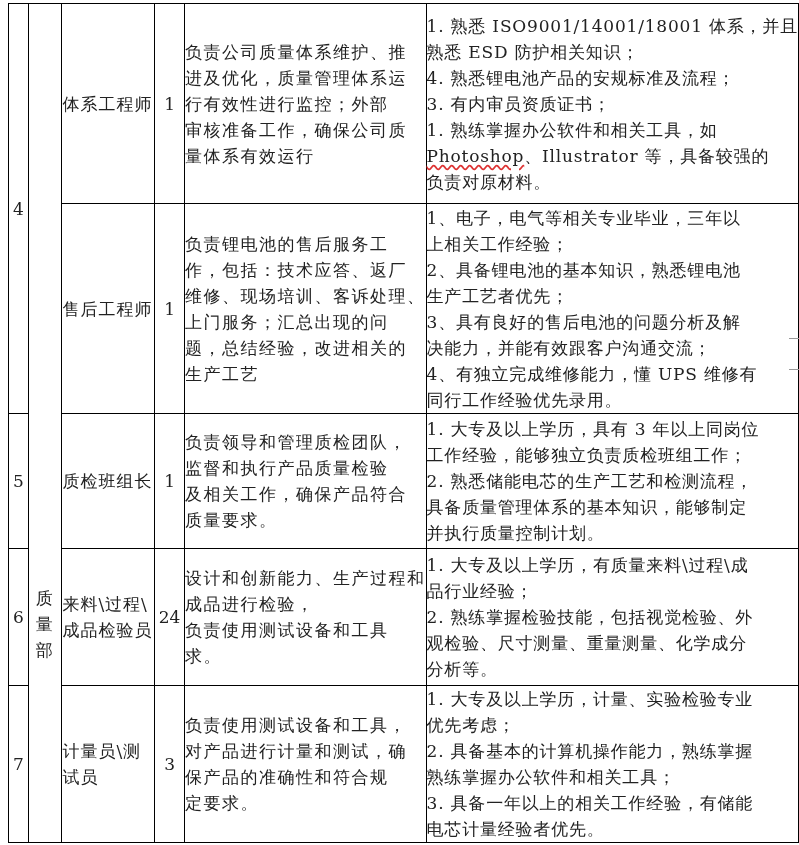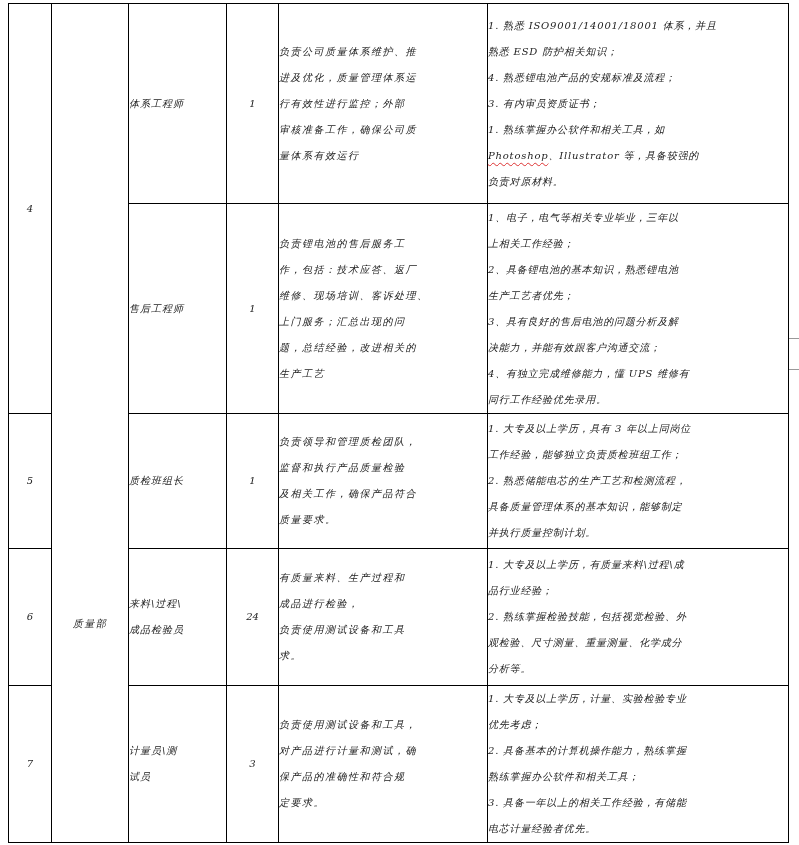--- a/index.html
+++ b/index.html
@@ -1,19 +1,19 @@
 <!DOCTYPE html>
 <html><head>
   <meta charset="utf-8">
   <style>
     html, body { margin:0; padding:0; background:#ffffff; }
     body { width:799px; height:845px; position:relative; overflow:hidden;
            font-family:"DejaVu Serif","Liberation Serif",serif; color:#222; }
     table.jobs { position:absolute; left:8px; top:3px; border-collapse:collapse; table-layout:fixed; }
-    table.jobs td { border:1.5px solid #000; padding:0; vertical-align:middle; font-size:10px; line-height:26px;font-style:italic; }
+    table.jobs td { border:1.5px solid #000; padding:0; vertical-align:middle; font-size:17px; line-height:26px; }
     td.num, td.dept, td.count { text-align:center; }
     td.pos { padding:0 8px; letter-spacing:1px; }
     td.duty { padding:0 6px 0 6px; letter-spacing:1.5px;margin-left:8px; }
     td.req  { padding:0 6px 0 6px; letter-spacing:0.8px; }
     td.dept { vertical-align:top; }
     .dept-label { display:block; margin-top:402px; letter-spacing:1.5px; }
     .line { display:block; white-space:nowrap; }
     .wavy { text-decoration:underline wavy #d33; text-underline-offset:3px; }
     .side-mark { position:absolute; left:789px; top:338px; width:10px; height:30px;
                  border-top:1px solid #999; border-bottom:1px solid #999; }
@@ -100,21 +100,21 @@
     </tr>
 
     <tr style="height:137px">
       <td class="num">6</td>
       <td class="pos">
         <span class="line">来料\过程\</span>
         <span class="line">成品检验员</span>
       </td>
       <td class="count">24</td>
       <td class="duty">
-        <span class="line">有质量来料、生产过程和</span>
+        <span class="line">设计和创新能力、生产过程和</span>
         <span class="line">成品进行检验，</span>
         <span class="line">负责使用测试设备和工具</span>
         <span class="line">求。</span>
       </td>
       <td class="req">
         <span class="line">1. 大专及以上学历，有质量来料\过程\成</span>
         <span class="line">品行业经验；</span>
         <span class="line">2. 熟练掌握检验技能，包括视觉检验、外</span>
         <span class="line">观检验、尺寸测量、重量测量、化学成分</span>
         <span class="line">分析等。</span>

